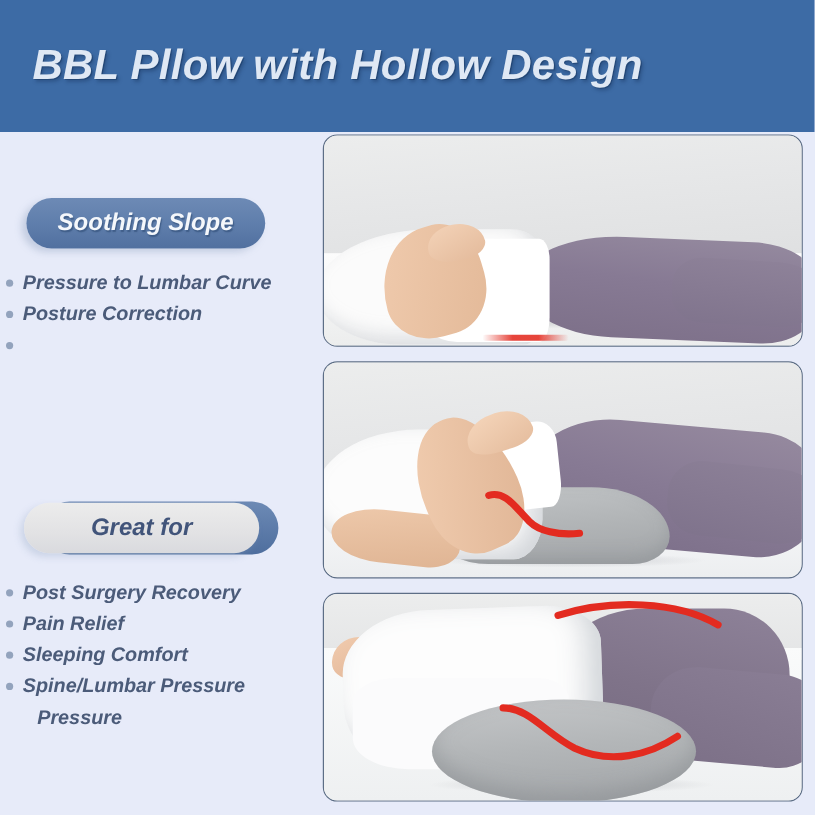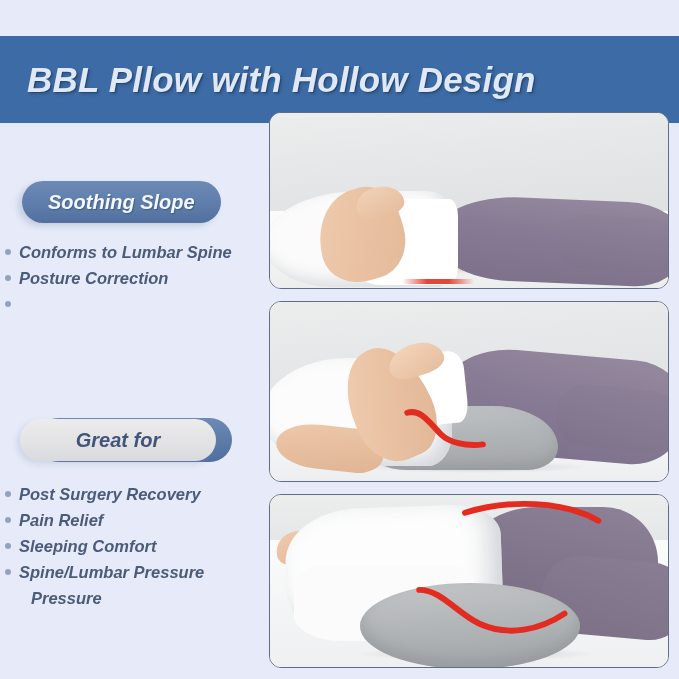--- a/index.html
+++ b/index.html
@@ -7,42 +7,42 @@
     width:679px;height:679px;
     background:#e7ebf9;
     font-family:"Liberation Sans", sans-serif;
     overflow:hidden;
     position:relative;
   }
   .page{position:relative;width:679px;height:679px;overflow:hidden;background:#e7ebf9;}
 
   
   .banner{
-    position:absolute;left:0;top:0;width:679px;height:87px;
+    position:absolute;left:0;top:0;width:679px;height:110px;
     background:#3d6ba5;
-    display:flex;align-items:center;margin-top:36px;
+    display:flex;align-items:center;
   }
   .banner-title{
     margin-left:27px;
     font-size:35px;
     font-weight:bold;
     font-style:italic;
     color:#dfe8f4;
     letter-spacing:0.2px;
     text-shadow:1px 1px 0 rgba(20,50,90,.45), 2px 2px 3px rgba(20,45,85,.35);
     white-space:nowrap;
   }
 
   
   .left-col{
     position:absolute;left:0;top:89px;width:262px;height:590px;
   }
 
   
-  .badge-wrap{position:relative;height:44px;margin-top:16px;}
+  .badge-wrap{position:relative;height:44px;}
   .badge-blue{
     position:absolute;left:22px;top:0;
     height:42px;min-width:180px;
     border-radius:21px;
     background:linear-gradient(180deg,#6d8ab5 0%,#5e7dab 55%,#51709f 100%);
     box-shadow:-4px 3px 6px rgba(130,150,180,.35);
     display:flex;align-items:center;justify-content:center;
     padding:0 26px;
     box-sizing:border-box;
   }
@@ -289,21 +289,21 @@
 
   <div class="left-col">
 
     <div style="position:absolute;left:0;top:76px;width:262px;">
       <div class="badge-wrap">
         <div class="badge-blue">
           <span class="badge-label">Soothing Slope</span>
         </div>
       </div>
       <ul class="bullets" style="margin-top:14px;">
-        <li><span class="dot"></span><span>Conforms to Lumbar Spine</span></li>
+        <li><span class="dot"></span><span>Pressure to Lumbar Curve</span></li>
         <li><span class="dot"></span><span>Posture Correction</span></li>
         <li><span class="dot"></span></li>
       </ul>
     </div>
 
     <div style="position:absolute;left:0;top:328px;width:262px;">
       <div class="badge-duo">
         <div class="back-pill"></div>
         <div class="front-pill">
           <span class="badge-label">Great for</span>

